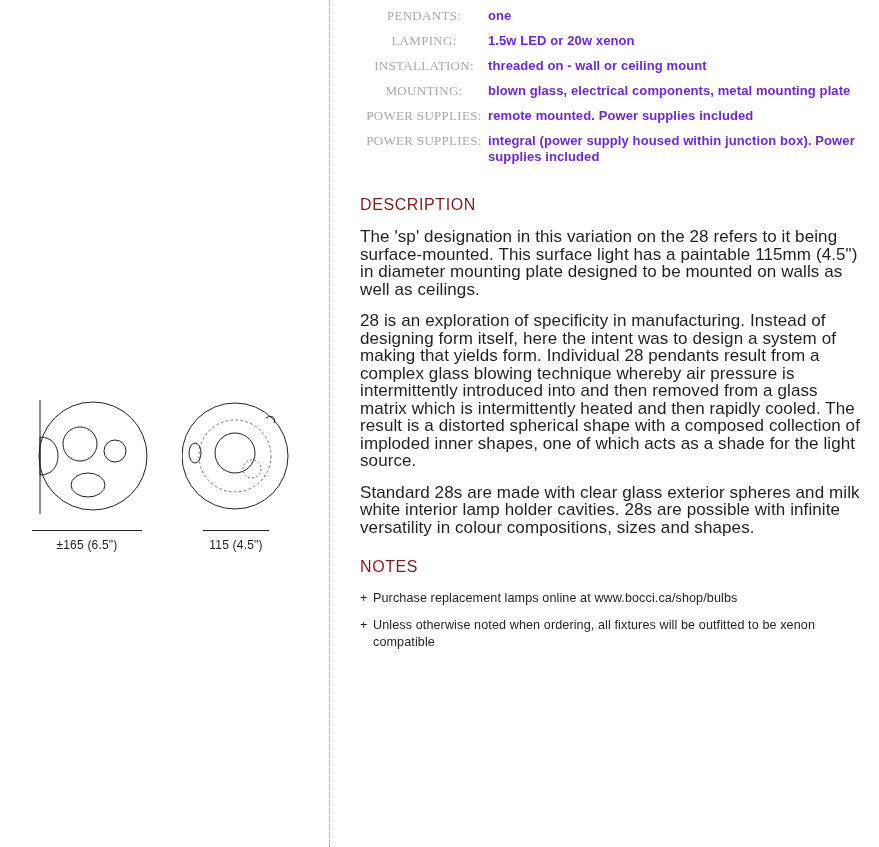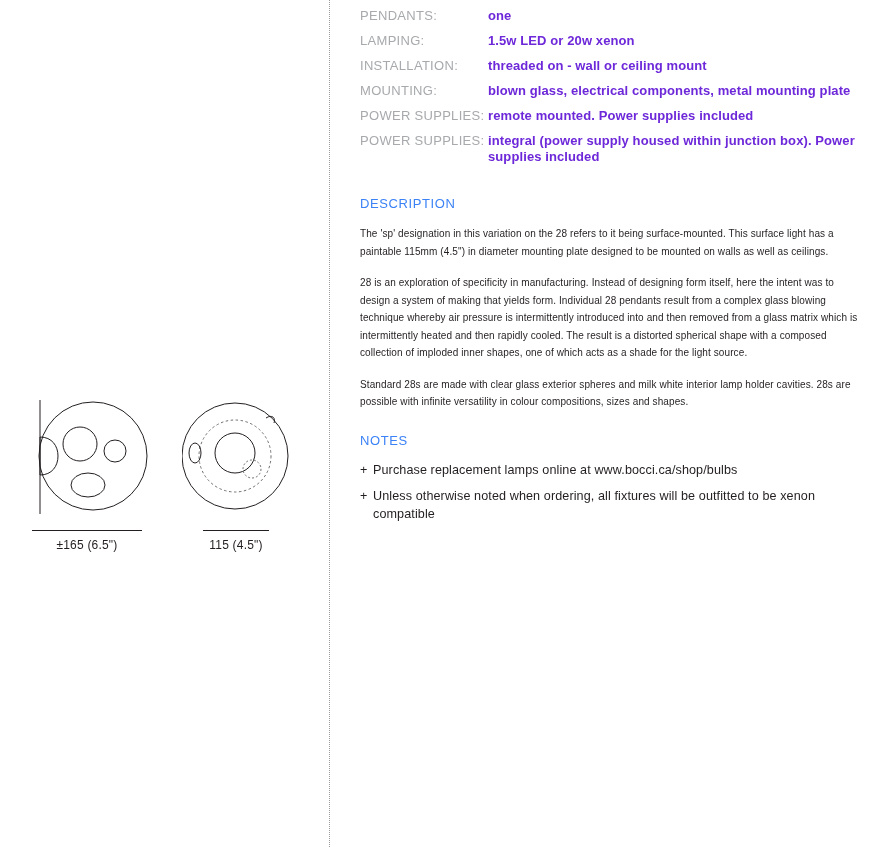--- a/index.html
+++ b/index.html
@@ -89,43 +89,44 @@
     margin-top: 8px;
   }
   table.specs td {
     vertical-align: top;
     font-size: 13px;
     line-height: 16px;
     padding: 0 0 9px 0;
   }
   td.spec-label {
     width: 128px;
-    text-align: left;
+    text-align: center;
     color: #a7a9ac;
     padding-right: 10px;
     letter-spacing: .3px;
     white-space: pre-line;
+    font-family: Liberation Serif, serif;
   }
   td.spec-value {
     color: #6d28d9;
     letter-spacing: .1px;
     font-weight: bold;
   }
 
   h2.section-title {
-    font-size: 13px;
+    font-size: 16px;
     font-weight: normal;
     letter-spacing: .6px;
-    color: #3b82f6;
+    color: #7f1d1d;
     margin: 22px 0 14px 0;
   }
   #notes-title {
   }
   p.body {
-    font-size: 10px;
+    font-size: 17px;
     line-height: 17.5px;
     color: #231f20;
     margin: 0 0 14px 0;
     letter-spacing: .1px;
   }
   ul.notes {
     margin: 0;
     padding: 0;
     list-style: none;
   }

